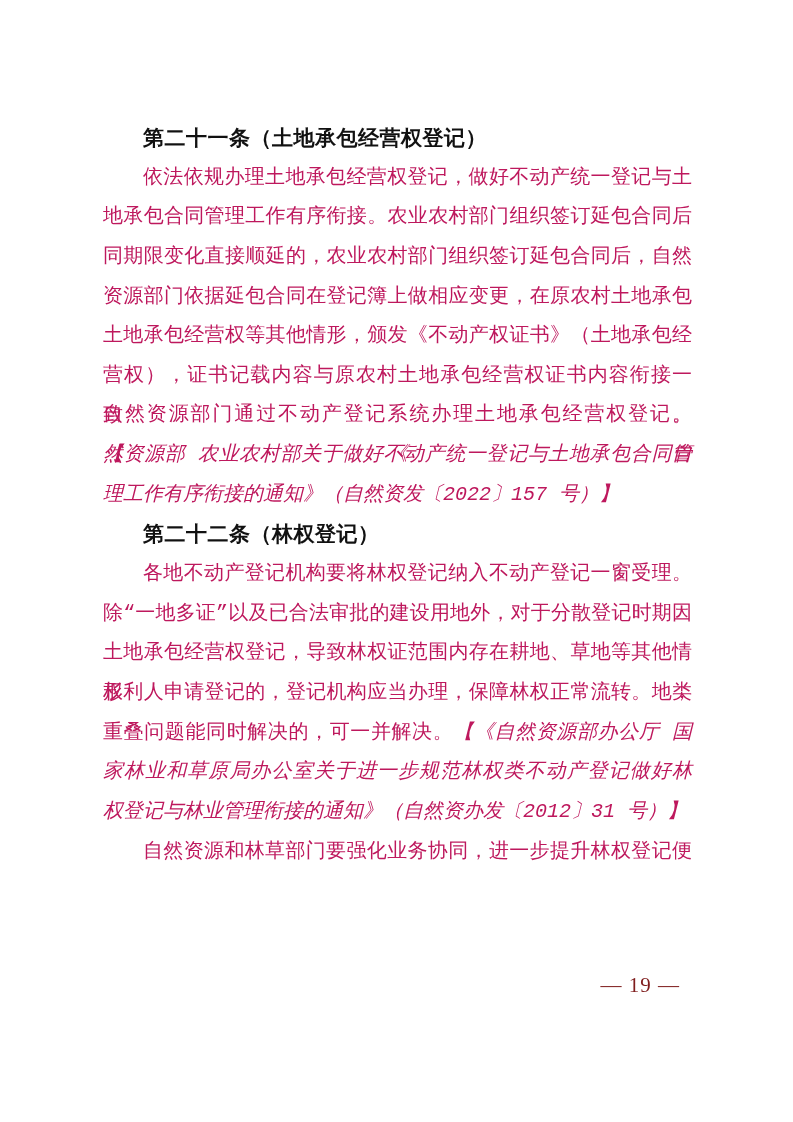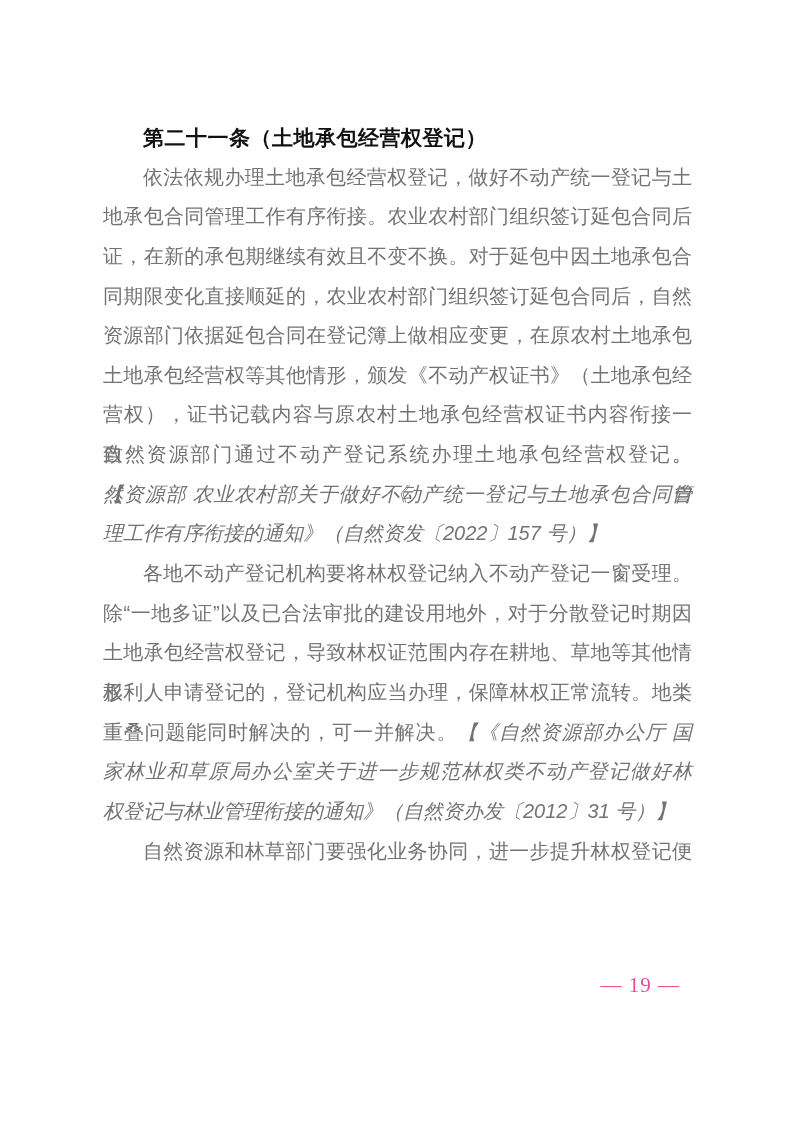--- a/index.html
+++ b/index.html
@@ -32,65 +32,65 @@
     color: #111111;
     text-indent: 40px;
     white-space: nowrap;
     letter-spacing: 0.5px;
   }
   .paragraph { margin: 0; }
   .line {
     height: 39.65px;
     line-height: 39.65px;
     font-size: 20px;
-    font-family: Liberation Sans, sans-serif;
-    color: #737373;
+    font-family: Liberation Mono, monospace;
+    color: #be185d;
     text-align: justify;
     text-align-last: justify;
     -moz-text-align-last: justify;
   }
   .line.indent { text-indent: 40px; }
   .line.lastline {
     text-align-last: left;
     -moz-text-align-last: left;
   }
   .kai {
     font-style: italic;
   }
   .page-number {
     position: absolute;
     top: 970px;
     right: 113px;
     height: 30px;
     line-height: 30px;
     font-size: 21px;
     font-family: "Liberation Serif", serif;
-    color: #ec4899;
+    color: #7f1d1d;
     letter-spacing: 1px;
     white-space: nowrap;
   }
 </style>
 </head>
 <body>
 
 <div class="page">
   <main class="text-block">
       <div class="heading">第二十一条（土地承包经营权登记）</div>
       <div class="paragraph">
         <div class="line indent"><span class="body-seg">依法依规办理土地承包经营权登记，做好不动产统一登记与土</span></div>
         <div class="line"><span class="body-seg">地承包合同管理工作有序衔接。农业农村部门组织签订延包合同后</span></div>
-        <div class="line"><span class="body-seg">证，在新的承包期继续有效且不变不换。对于延包中因土地承包合</span></div>
         <div class="line"><span class="body-seg">同期限变化直接顺延的，农业农村部门组织签订延包合同后，自然</span></div>
         <div class="line"><span class="body-seg">资源部门依据延包合同在登记簿上做相应变更，在原农村土地承包</span></div>
         <div class="line"><span class="body-seg">土地承包经营权等其他情形，颁发《不动产权证书》（土地承包经</span></div>
         <div class="line"><span class="body-seg">营权），证书记载内容与原农村土地承包经营权证书内容衔接一致。</span></div>
         <div class="line"><span class="body-seg">自然资源部门通过不动产登记系统办理土地承包经营权登记。</span><span class="kai">【《自</span></div>
         <div class="line"><span class="kai">然资源部 农业农村部关于做好不动产统一登记与土地承包合同管</span></div>
         <div class="line lastline"><span class="kai">理工作有序衔接的通知》（自然资发〔2022〕157 号）】</span></div>
       </div>
+      <div class="heading">第二十二条（林权登记）</div>
       <div class="paragraph">
         <div class="line indent"><span class="body-seg">各地不动产登记机构要将林权登记纳入不动产登记一窗受理。</span></div>
         <div class="line"><span class="body-seg">除“一地多证”以及已合法审批的建设用地外，对于分散登记时期因</span></div>
         <div class="line"><span class="body-seg">土地承包经营权登记，导致林权证范围内存在耕地、草地等其他情形，</span></div>
         <div class="line"><span class="body-seg">权利人申请登记的，登记机构应当办理，保障林权正常流转。地类</span></div>
         <div class="line"><span class="body-seg">重叠问题能同时解决的，可一并解决。</span><span class="kai">【《自然资源部办公厅 国</span></div>
         <div class="line"><span class="kai">家林业和草原局办公室关于进一步规范林权类不动产登记做好林</span></div>
         <div class="line lastline"><span class="kai">权登记与林业管理衔接的通知》（自然资办发〔2012〕31 号）】</span></div>
       </div>
       <div class="paragraph">

